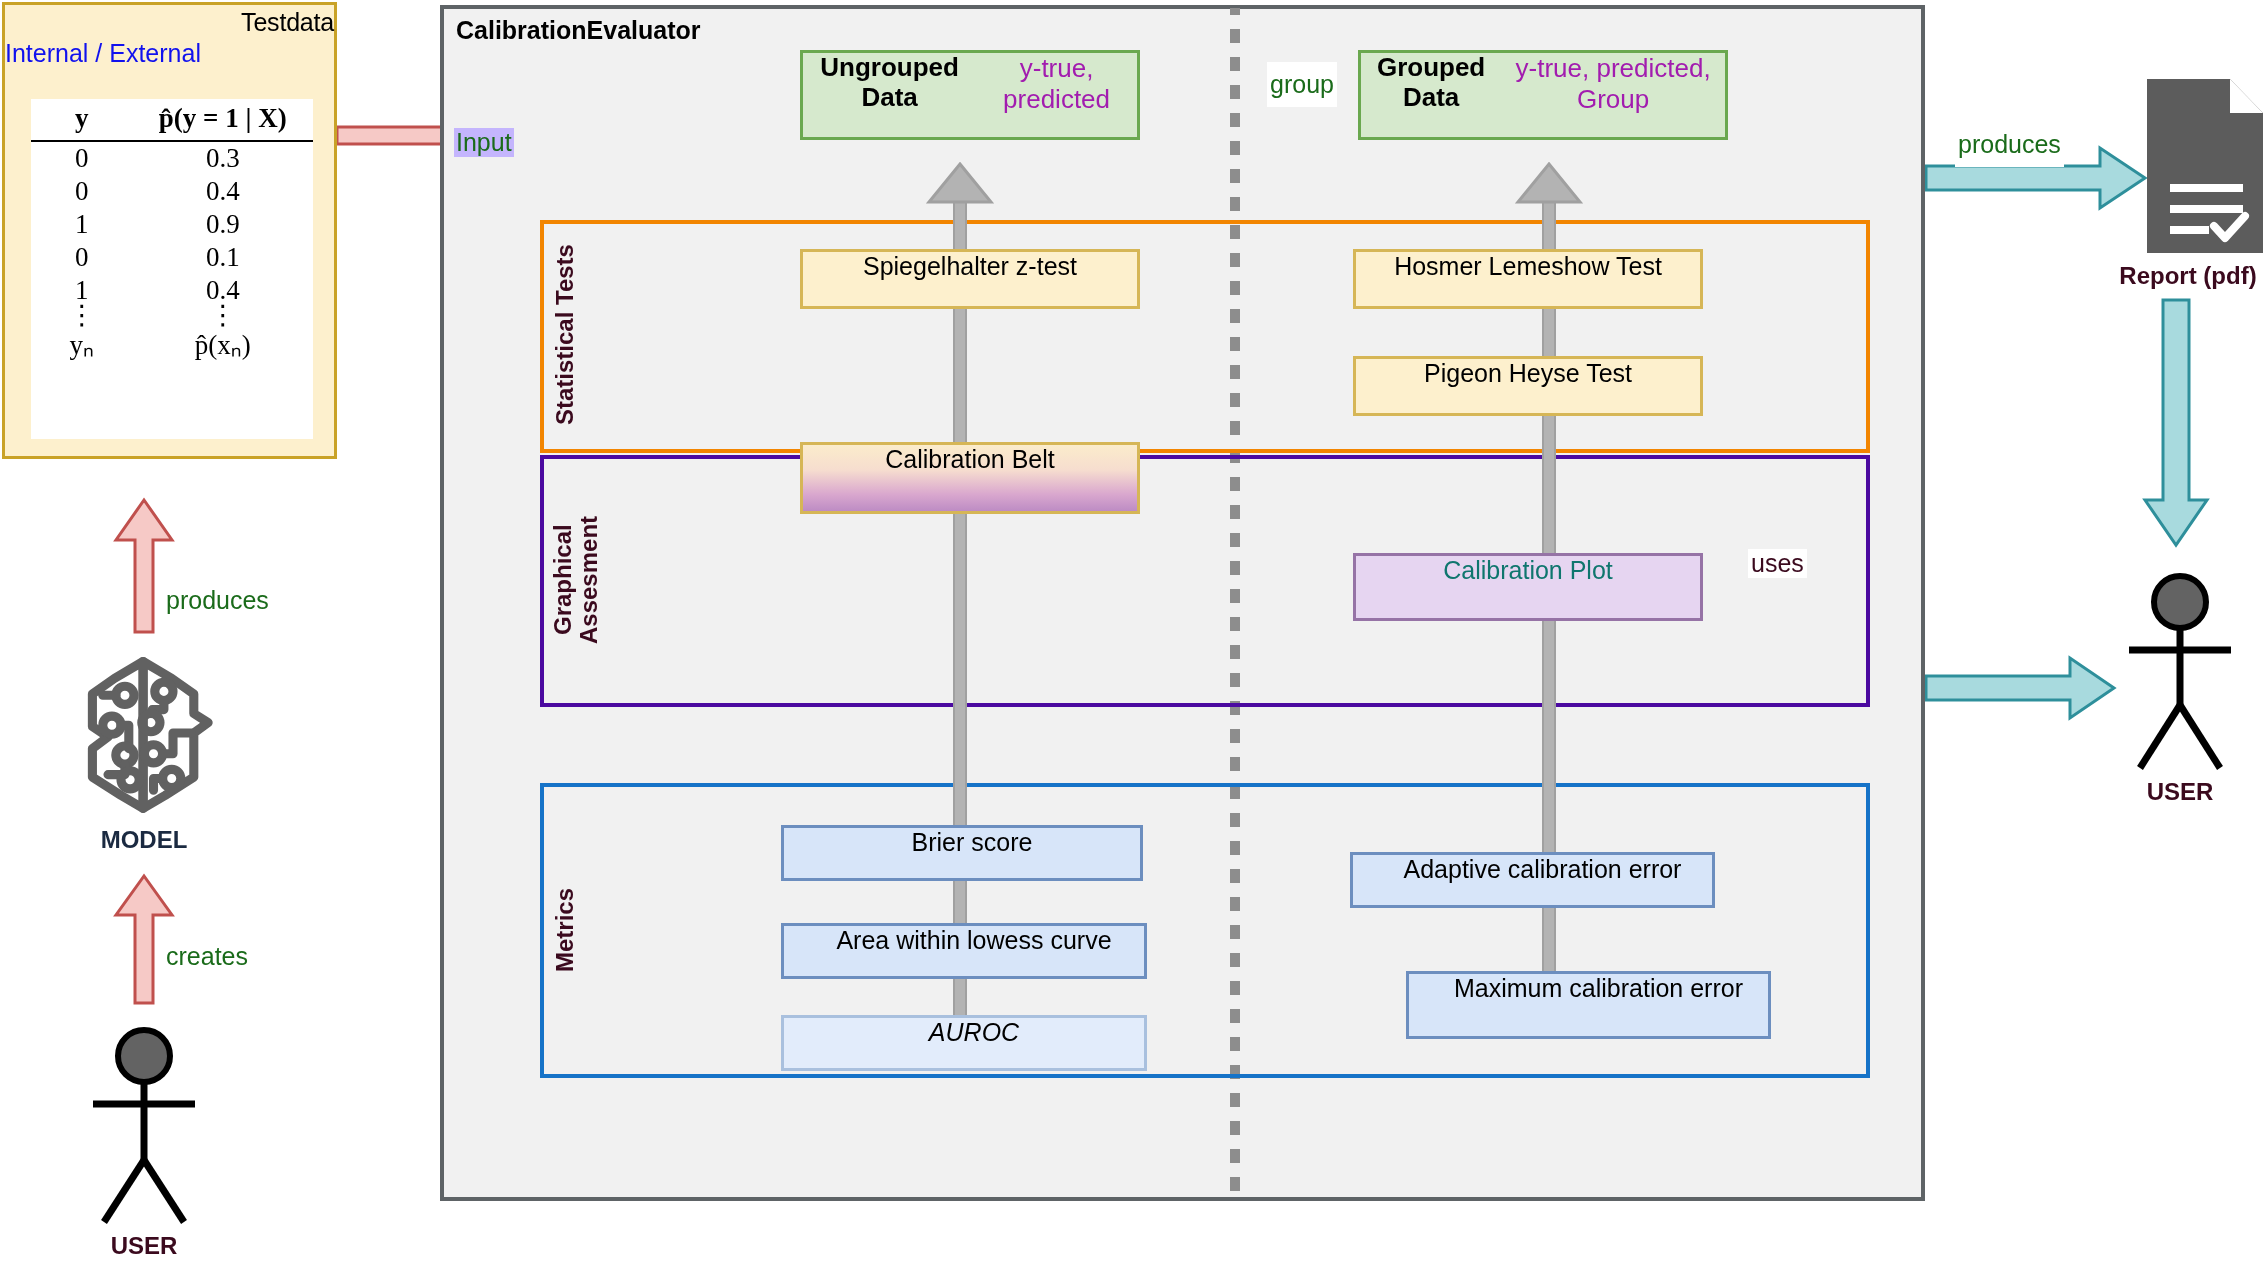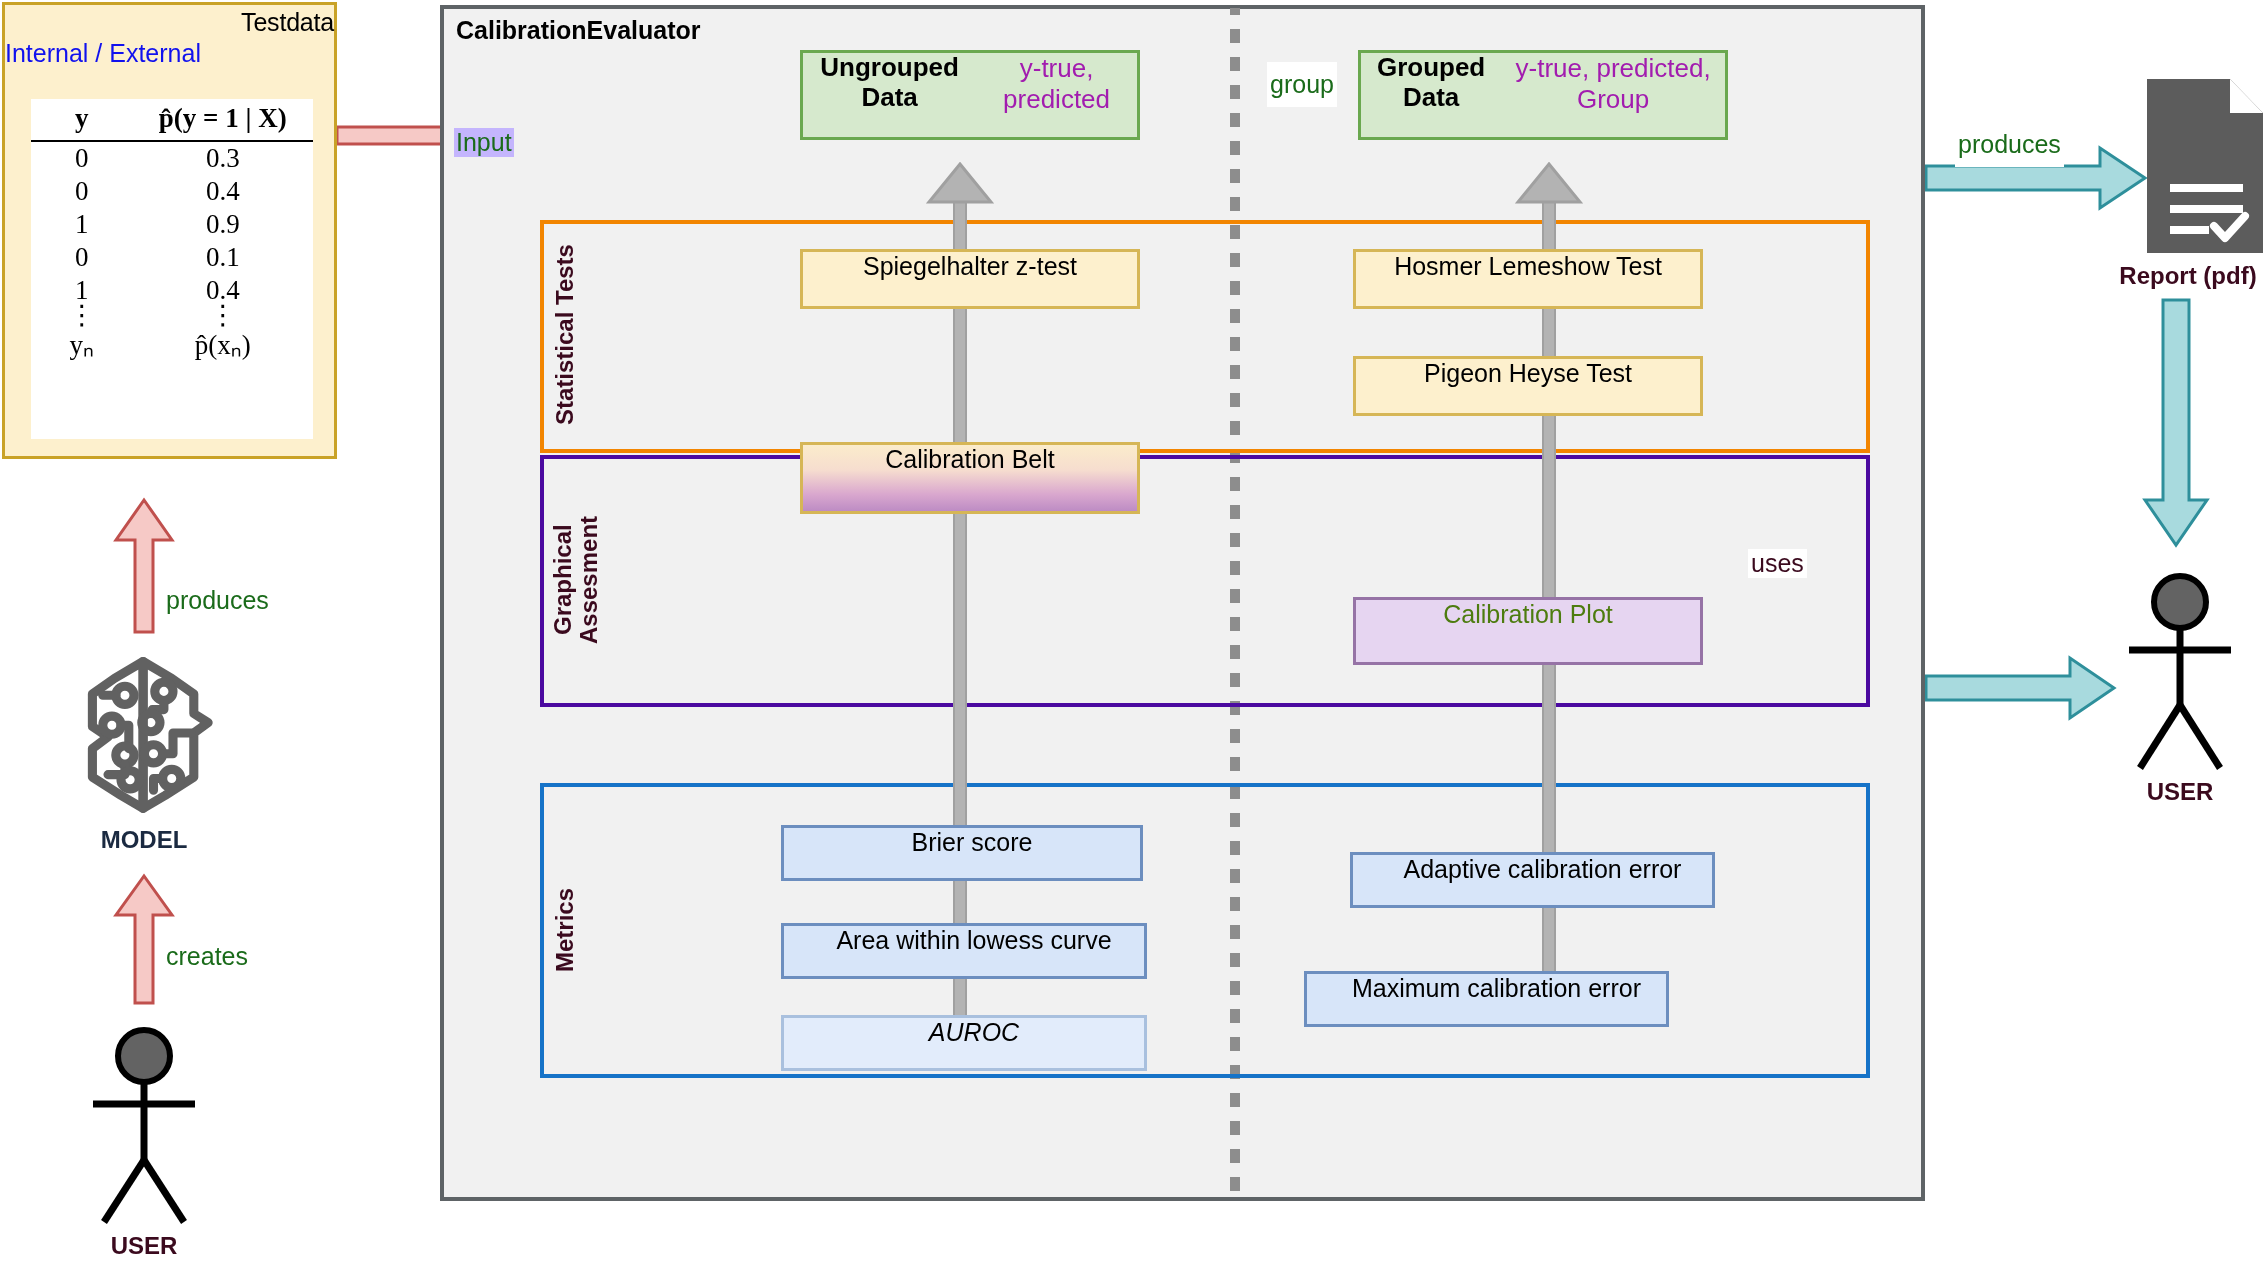--- a/index.html
+++ b/index.html
@@ -45,21 +45,21 @@
 
   
   .node{position:absolute;display:flex;flex-direction:row;align-items:flex-start;
         justify-content:center;text-align:center;box-sizing:border-box;}
   .green{background:#d6e9cd;border:3px solid #6aa84f;}
   .green .l1{font-size:26px;font-weight:bold;color:#000;line-height:1.15;}
   .green .l2{font-size:26px;color:#a21caf;line-height:1.2;}
   .yellow{background:#fdf0cd;border:3px solid #d6b656;font-size:25px;color:#000;}
   .belt{background:linear-gradient(180deg,#fbeccb 0%,#f6ddcf 38%,#d9a7ce 75%,#bd8cc4 100%);
         border:3px solid #d6b656;font-size:25px;color:#000;}
-  .violet{background:#e6d5f1;border:3px solid #9673a6;font-size:25px;color:#4d7c0f;margin-top:44px;}
+  .violet{background:#e6d5f1;border:3px solid #9673a6;font-size:25px;color:#0f766e;}
   .blue{background:#d7e5f9;border:3px solid #6c8ebf;font-size:25px;color:#000;padding-left:20px;}
   .blue.soft{background:#e2ecfb;border:3px solid #a9c0de;font-style:italic;}
 
   
   .gcol{position:absolute;width:14px;background:#b3b3b3;
         border-left:2px solid #a0a0a0;border-right:2px solid #a0a0a0;}
 
   
   #ovl{position:absolute;left:0;top:0;width:2266px;height:1276px;pointer-events:none;}
 
@@ -250,21 +250,21 @@
 <div class="abs node yellow" style="left:1353px;top:249px;width:350px;height:60px;">Hosmer Lemeshow Test</div>
 <div class="abs node yellow" style="left:1353px;top:356px;width:350px;height:60px;">Pigeon Heyse Test</div>
 
 <div class="abs node belt" style="left:800px;top:442px;width:340px;height:72px;">Calibration Belt</div>
 <div class="abs node violet" style="left:1353px;top:553px;width:350px;height:68px;">Calibration Plot</div>
 
 <div class="abs node blue" style="left:781px;top:825px;width:362px;height:56px;">Brier score</div>
 <div class="abs node blue" style="left:781px;top:923px;width:366px;height:56px;">Area within lowess curve</div>
 <div class="abs node blue soft" style="left:781px;top:1015px;width:366px;height:56px;">AUROC</div>
 <div class="abs node blue" style="left:1350px;top:852px;width:365px;height:56px;">Adaptive calibration error</div>
-<div class="abs node blue" style="left:1304px;top:971px;width:365px;height:56px;">Maximum calibration error</div>
+<div class="abs node blue" style="left:1406px;top:971px;width:365px;height:68px;">Maximum calibration error</div>
 
 <div class="abs elabel" style="left:163px;top:578px;">produces</div>
 <div class="abs elabel" style="left:163px;top:934px;">creates</div>
 <div class="abs elabel" style="left:1955px;top:122px;">produces</div>
 
 <div class="abs caption dark" style="left:74px;top:826px;width:140px;">MODEL</div>
 <div class="abs caption" style="left:74px;top:1232px;width:140px;">USER</div>
 <div class="abs caption" style="left:2110px;top:778px;width:140px;">USER</div>
 <div class="abs caption" style="left:2110px;top:262px;width:156px;">Report (pdf)</div>
 

